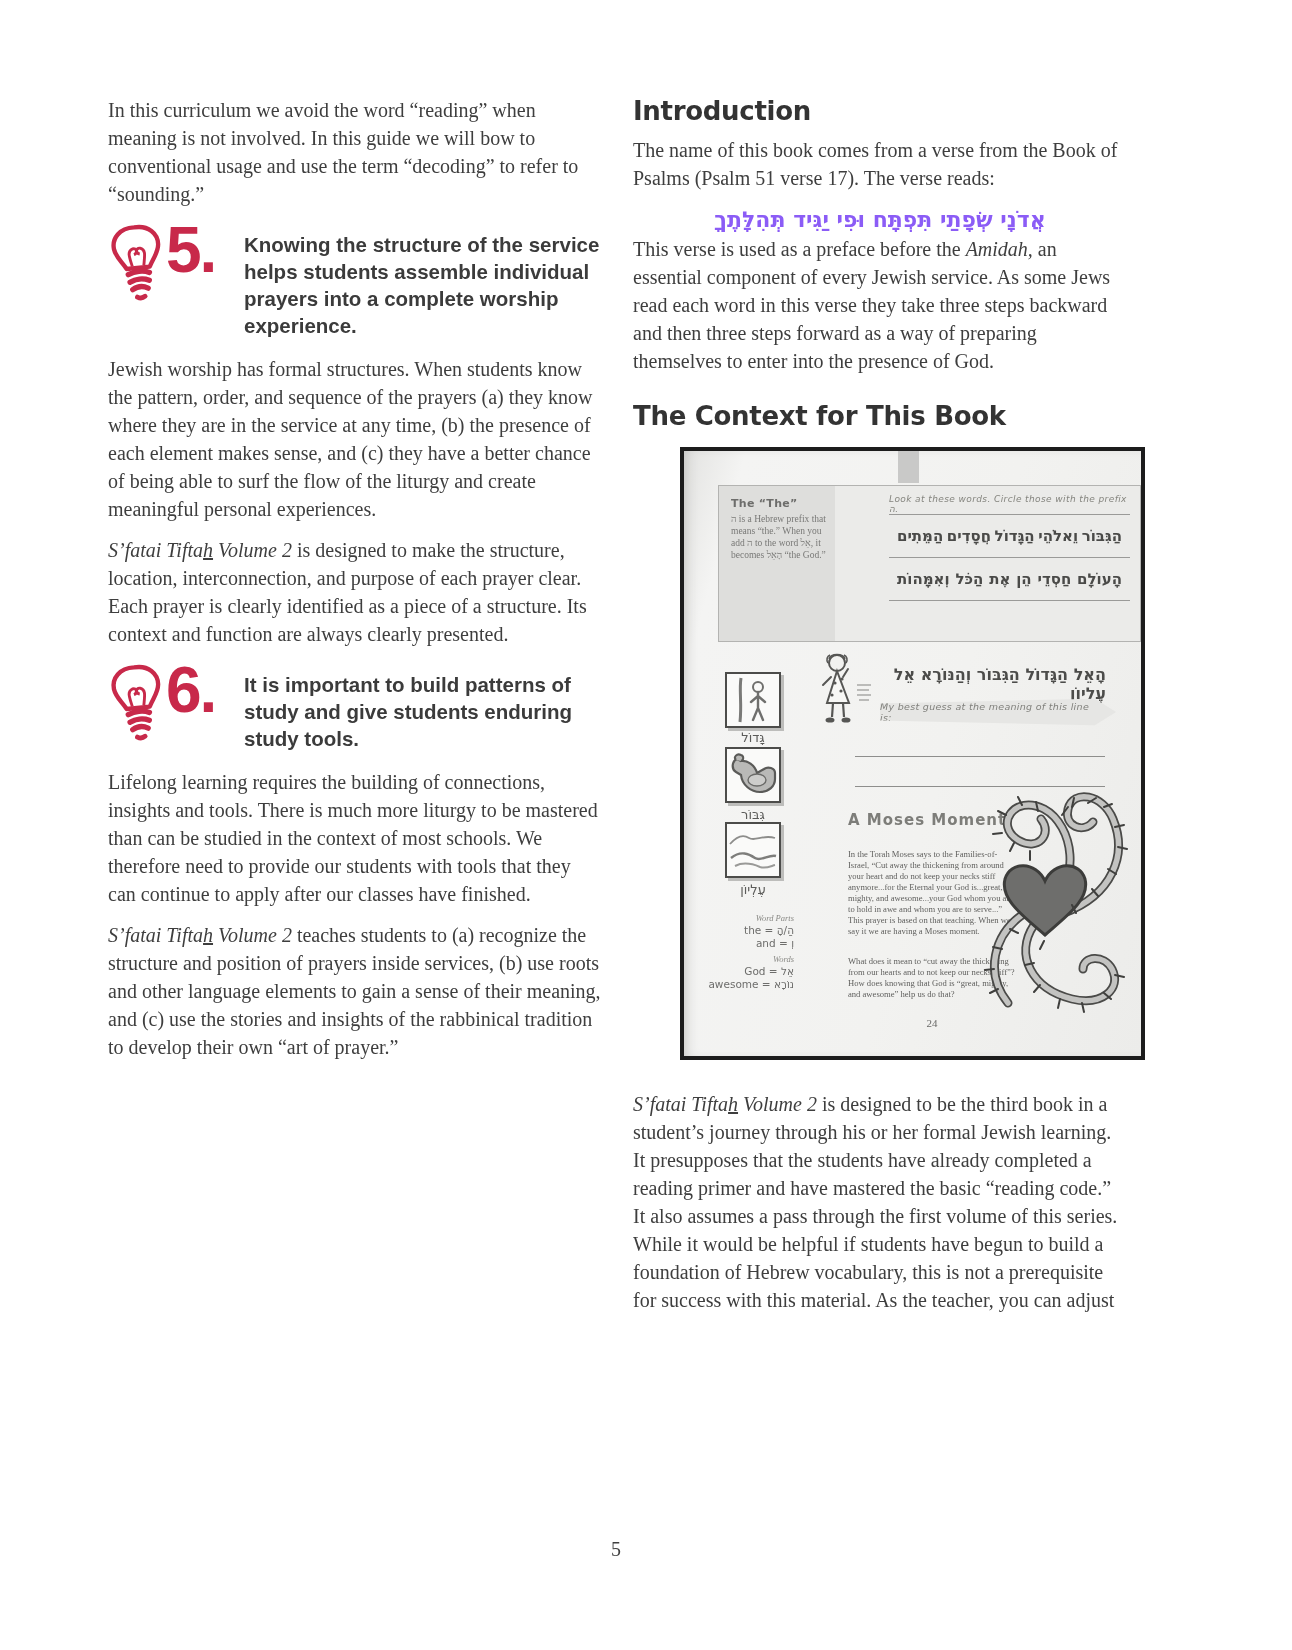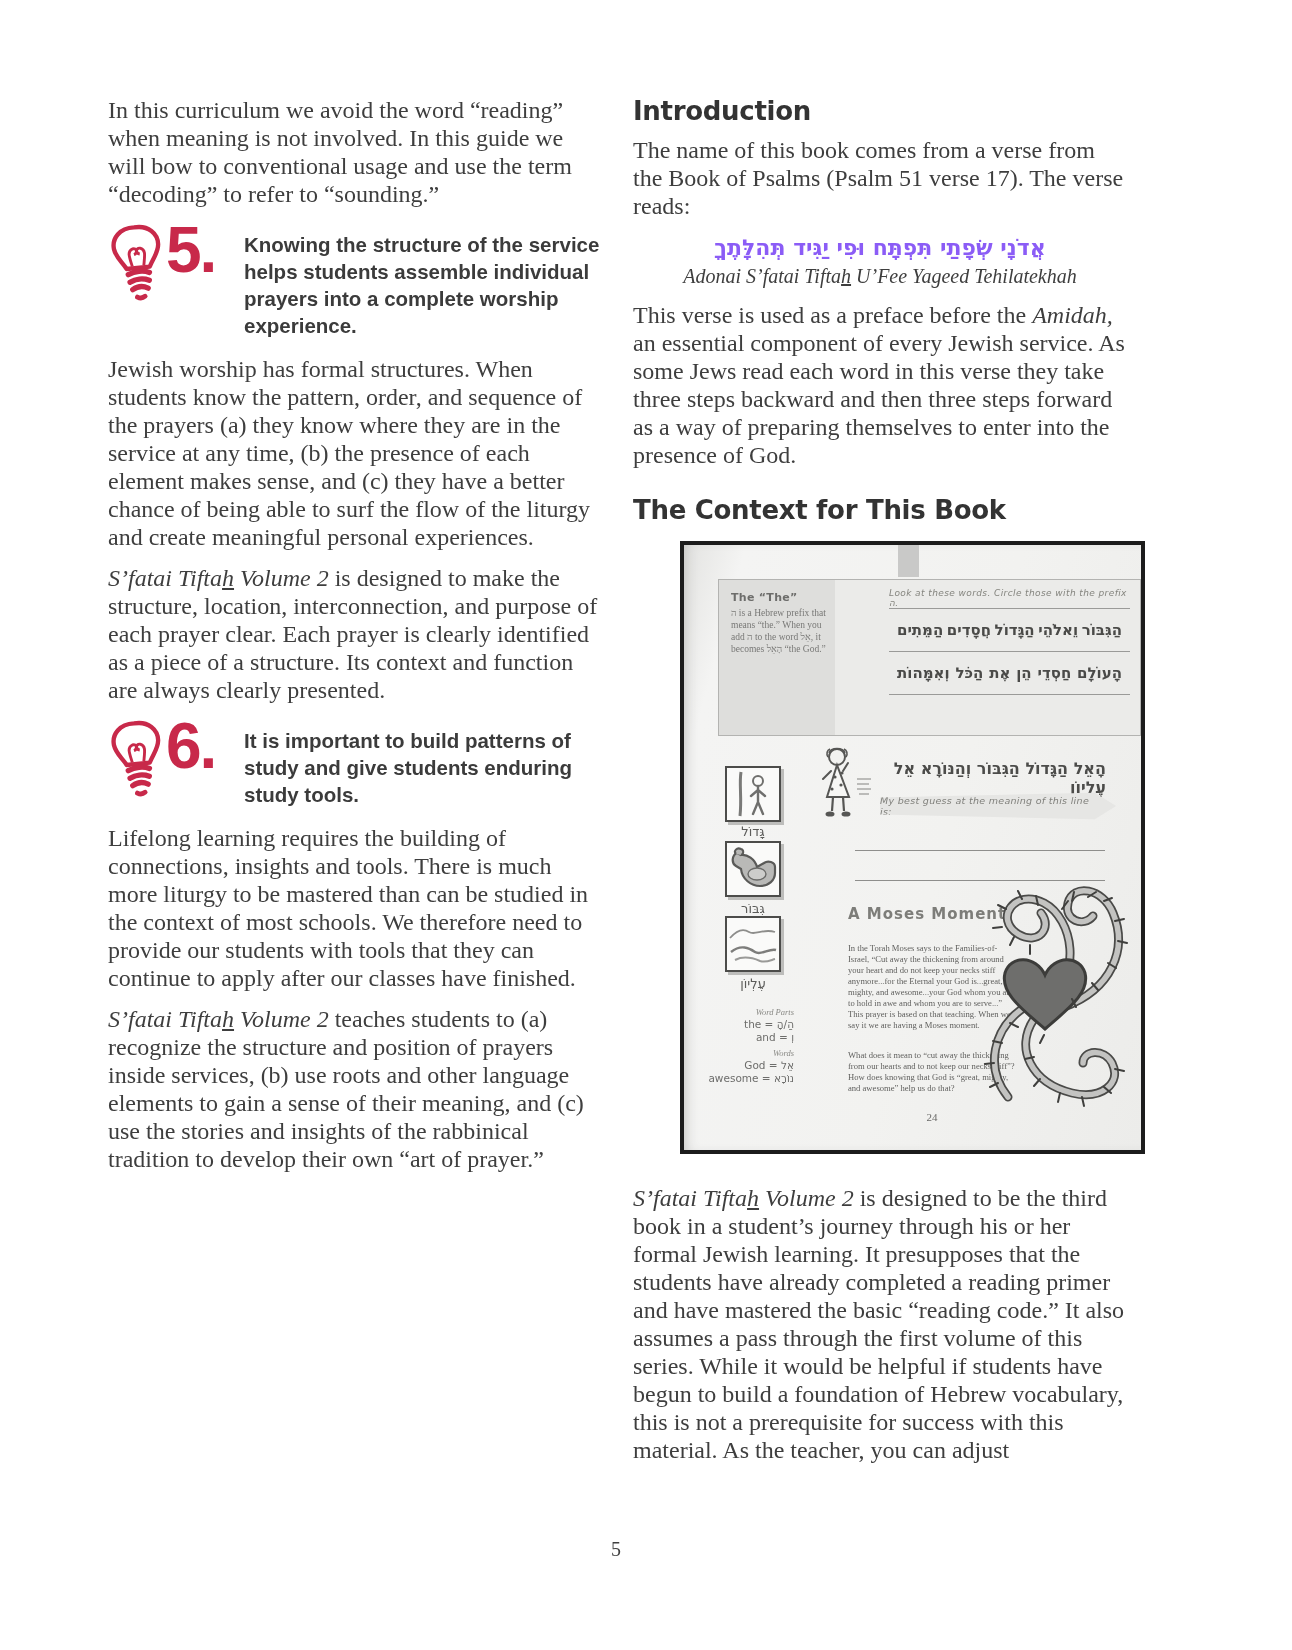--- a/index.html
+++ b/index.html
@@ -9,21 +9,21 @@
   }
   html,body{margin:0;padding:0;background:#ffffff;}
   #page{
     position:relative;width:1292px;height:1650px;margin:0 auto;
     background:#ffffff;overflow:hidden;
     font-family:"Liberation Serif",serif;color:var(--ink);
   }
   .col{position:absolute;top:96px;width:494px;}
   #left-col{left:108px;}
   #right-col{left:633px;}
-  .para{font-size:24px;line-height:28px;margin:0 0 13px;color:var(--ink);}
+  .para{font-size:20px;line-height:28px;margin:0 0 13px;color:var(--ink);}
   .vol{font-style:italic;}
   .u{text-decoration:underline;}
   .ital{font-style:italic;}
 
   
   .tip{display:flex;align-items:flex-start;margin:12px 0 16px;}
   .tip-icons{flex:0 0 136px;display:flex;align-items:flex-start;}
   .bulb{transform:rotate(-6deg);margin-top:2px;}
   .tip-num{font-family:"Liberation Sans",sans-serif;font-weight:bold;
     font-size:64px;line-height:0.92;color:var(--red);margin-left:0px;letter-spacing:-2px;}
@@ -141,21 +141,20 @@
   </div>
 
   <div class="col" id="right-col">
 
     <div class="h1">Introduction</div>
 
     <p class="para">The name of this book comes from a verse from the Book of Psalms (Psalm 51 verse 17). The verse reads:</p>
 
     <div class="hebrew-verse">אֲדֹנָי שְׂפָתַי תִּפְתָּח וּפִי יַגִּיד תְּהִלָּתֶךָ</div>
 
-    <div class="translit"><span>Adonai S’fatai Tifta</span><span class="u">h</span><span> U’Fee Yageed Tehilatekhah</span></div>
 
 
     <p class="para"><span>This verse is used as a preface before the </span><span class="ital">Amidah,</span><span> an essential component of every Jewish service. As some Jews read each word in this verse they take three steps backward and then three steps forward as a way of preparing themselves to enter into the presence of God.</span></p>
 
     <div class="h1" id="context-heading">The Context for This Book</div>
 
     <div id="workbook-frame">
       <div class="wb-abs" id="wb-stripe"></div>
 
       <div class="wb-abs" id="wb-exercise">

